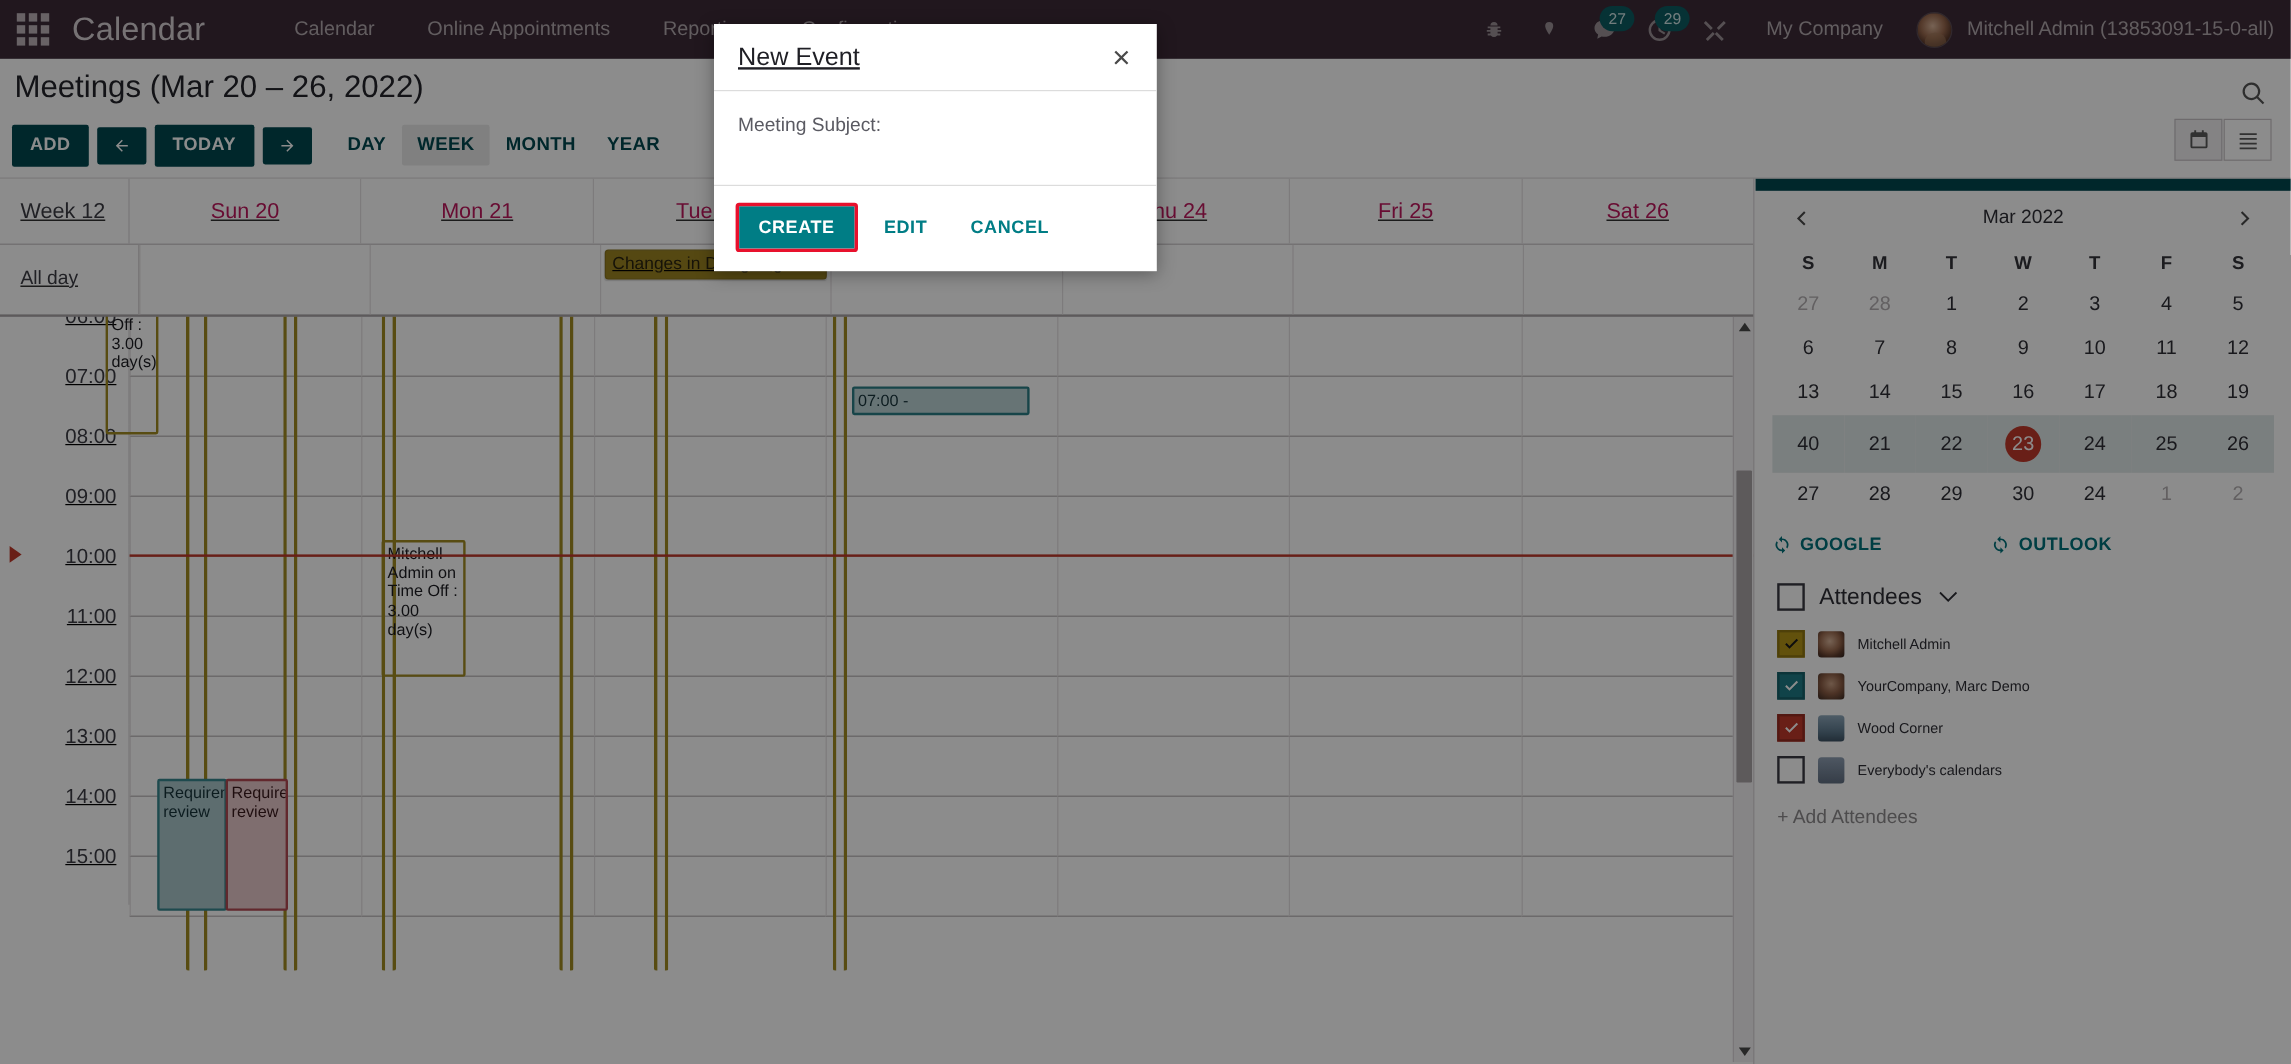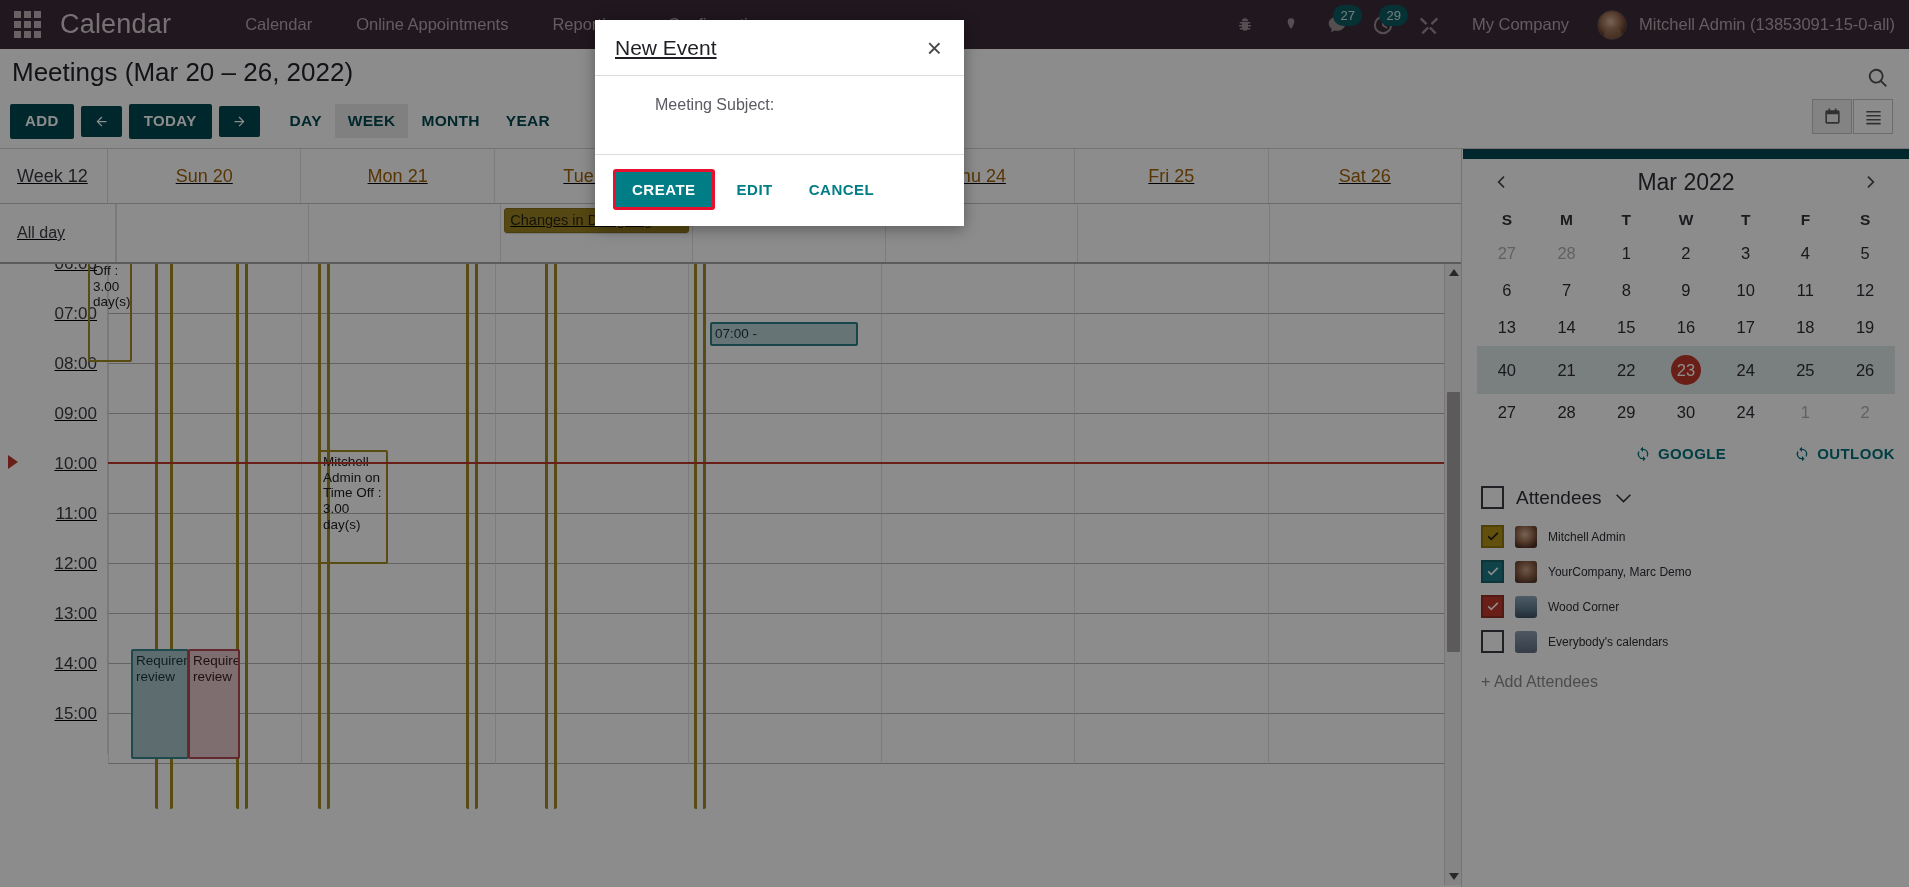--- a/index.html
+++ b/index.html
@@ -90,21 +90,21 @@
 
   
   .cal-wrap { position:absolute; top:149px; left:0; width:1909px; height:738px; background:#fff; }
   .cal-main { position:absolute; left:0; top:0; width:1462px; height:738px; border-right:1px solid #d6d1d4;text-decoration:underline; }
 
   .cal-header-row {
     display:flex; height:55px; border-bottom:1px solid #c9c4c7; background:#fff;
   }
   .gutter-col { width:108px; flex:none; border-right:1px solid #ddd9db; }
   .day-col-head {
-    flex:1 1 0; text-align:left; font-size:18px; color:#a16207;
+    flex:1 1 0; text-align:left; font-size:18px; color:#be185d;
     display:flex; align-items:center; justify-content:center;
     border-left:1px solid #e4e0e2;
   }
   .day-col-head.first { border-left:none; }
   .week-label { font-size:18px; color:#3c3c44; display:flex; align-items:center; padding-left:17px; }
 
   .allday-row { display:flex; min-height:60px; border-bottom:2px solid #a9a4a7; }
   .allday-label { width:116px; flex:none; border-right:1px solid #ddd9db; font-size:16px; color:#3c3c44; display:flex; align-items:center; padding-left:17px;}
   .allday-cell { flex:1 1 0; border-left:1px solid #e4e0e2; position:relative; padding:4px 3px; }
 
@@ -150,33 +150,33 @@
   .scroll-btn { position:absolute; left:0; width:17px; height:17px; display:flex;align-items:center;justify-content:center; }
   .scroll-btn.up { top:0; }
   .scroll-btn.down { bottom:0; }
   .tri-up { width:0;height:0;border-left:5px solid transparent;border-right:5px solid transparent;border-bottom:7px solid #4a4a4a; }
   .tri-down { width:0;height:0;border-left:5px solid transparent;border-right:5px solid transparent;border-top:7px solid #4a4a4a; }
 
   
   .sidebar { position:absolute; left:1463px; top:0; width:446px; height:738px; background:#fff; padding:0 14px; }
   .sb-topbar { height:10px; background:#00474f; margin:0 -14px; position:relative; top:0; width:446px; }
   .mini-nav { display:flex; align-items:center; justify-content:space-between; height:46px; padding:0 12px; }
-  .mini-title { font-size:23px; color:#2f2f36; }
+  .mini-title { font-size:16px; color:#2f2f36; }
   .chev { width:26px;height:26px;display:flex;align-items:center;justify-content:center;cursor:pointer;}
   .chev svg { stroke:#4a4a4a; fill:none; stroke-width:2.6; }
   .mini-cal { width:100%; border-collapse:collapse; table-layout:fixed; }
   .mini-cal th { font-size:15.5px; color:#33333a; font-weight:bold; padding:6px 0; text-align:center; }
   .mini-cal td { font-size:16.5px; color:#2f2f36; text-align:center; padding:9px 0; cursor:pointer; }
   .mini-cal td.other { color:#b4b0b2; }
   .mini-cal td.sel-week { background:#dfe7e7; }
   .mini-cal td .today-pill {
     display:inline-block; width:30px; height:30px; line-height:30px;
     border-radius:50%; background:#c0392b; color:#fff;
   }
-  .sync-row { display:flex; justify-content:flex-end; gap:68px; padding:14px 0 10px; }
+  .sync-row { display:flex; justify-content:flex-start; gap:91px; padding:14px 0 10px; }
   .sync-btn { color:#00717a; font-size:15px; font-weight:bold; letter-spacing:.4px; display:flex; align-items:center; gap:7px; cursor:pointer; }
   .sync-btn svg { fill:#00717a; }
 
   .att-header { display:flex; align-items:center; gap:12px; padding:14px 4px 10px; }
   .chk {
     width:23px;height:23px;border:2px solid #3a3a42;background:#fff;
     display:flex;align-items:center;justify-content:center;flex:none;cursor:pointer;
   }
   .chk.c-gold { background:#b39417; border-color:#8e7512; }
   .chk.c-teal { background:#1e7b85; border-color:#166068; }
@@ -197,21 +197,21 @@
   
   .backdrop { position:absolute; inset:0; background:rgba(0,0,0,.45); z-index:20; }
   .modal {
     position:absolute; z-index:30;
     left:595px; top:20px; width:369px;
     background:#fff; box-shadow:0 3px 14px rgba(0,0,0,.35);
   }
   .modal-head { display:flex; align-items:center; padding:16px 20px 15px; border-bottom:1px solid #dcdcdc; }
   .modal-title { font-size:21px; color:#1f1f25; font-weight:400;text-decoration:underline; }
   .modal-x { margin-left:auto; font-size:26px; color:#4a4a4a; line-height:.7; cursor:pointer; background:none;border:none; padding:0 2px;}
-  .modal-body { padding:20px 20px 24px;margin-left:40px; }
+  .modal-body { padding:20px 20px 24px; }
   .field-label { font-size:16px; color:#5a5a62; margin-bottom:16px; }
   .field-input {
     width:100%; border:none; border-bottom:1px solid #1d1d22;
     font-size:17px; color:#1d1d22; font-family:"Liberation Sans", sans-serif;
     padding:0 0 6px; outline:none; background:transparent;
   }
   .modal-foot { border-top:1px solid #dcdcdc; padding:14px 18px 16px; display:flex; align-items:center; gap:8px; }
   .btn-create-wrap { border:3px solid #e8112d; border-radius:3px; padding:0; display:inline-block; }
   .btn-create {
     background:#007d85; color:#fff; border:none; cursor:pointer;

